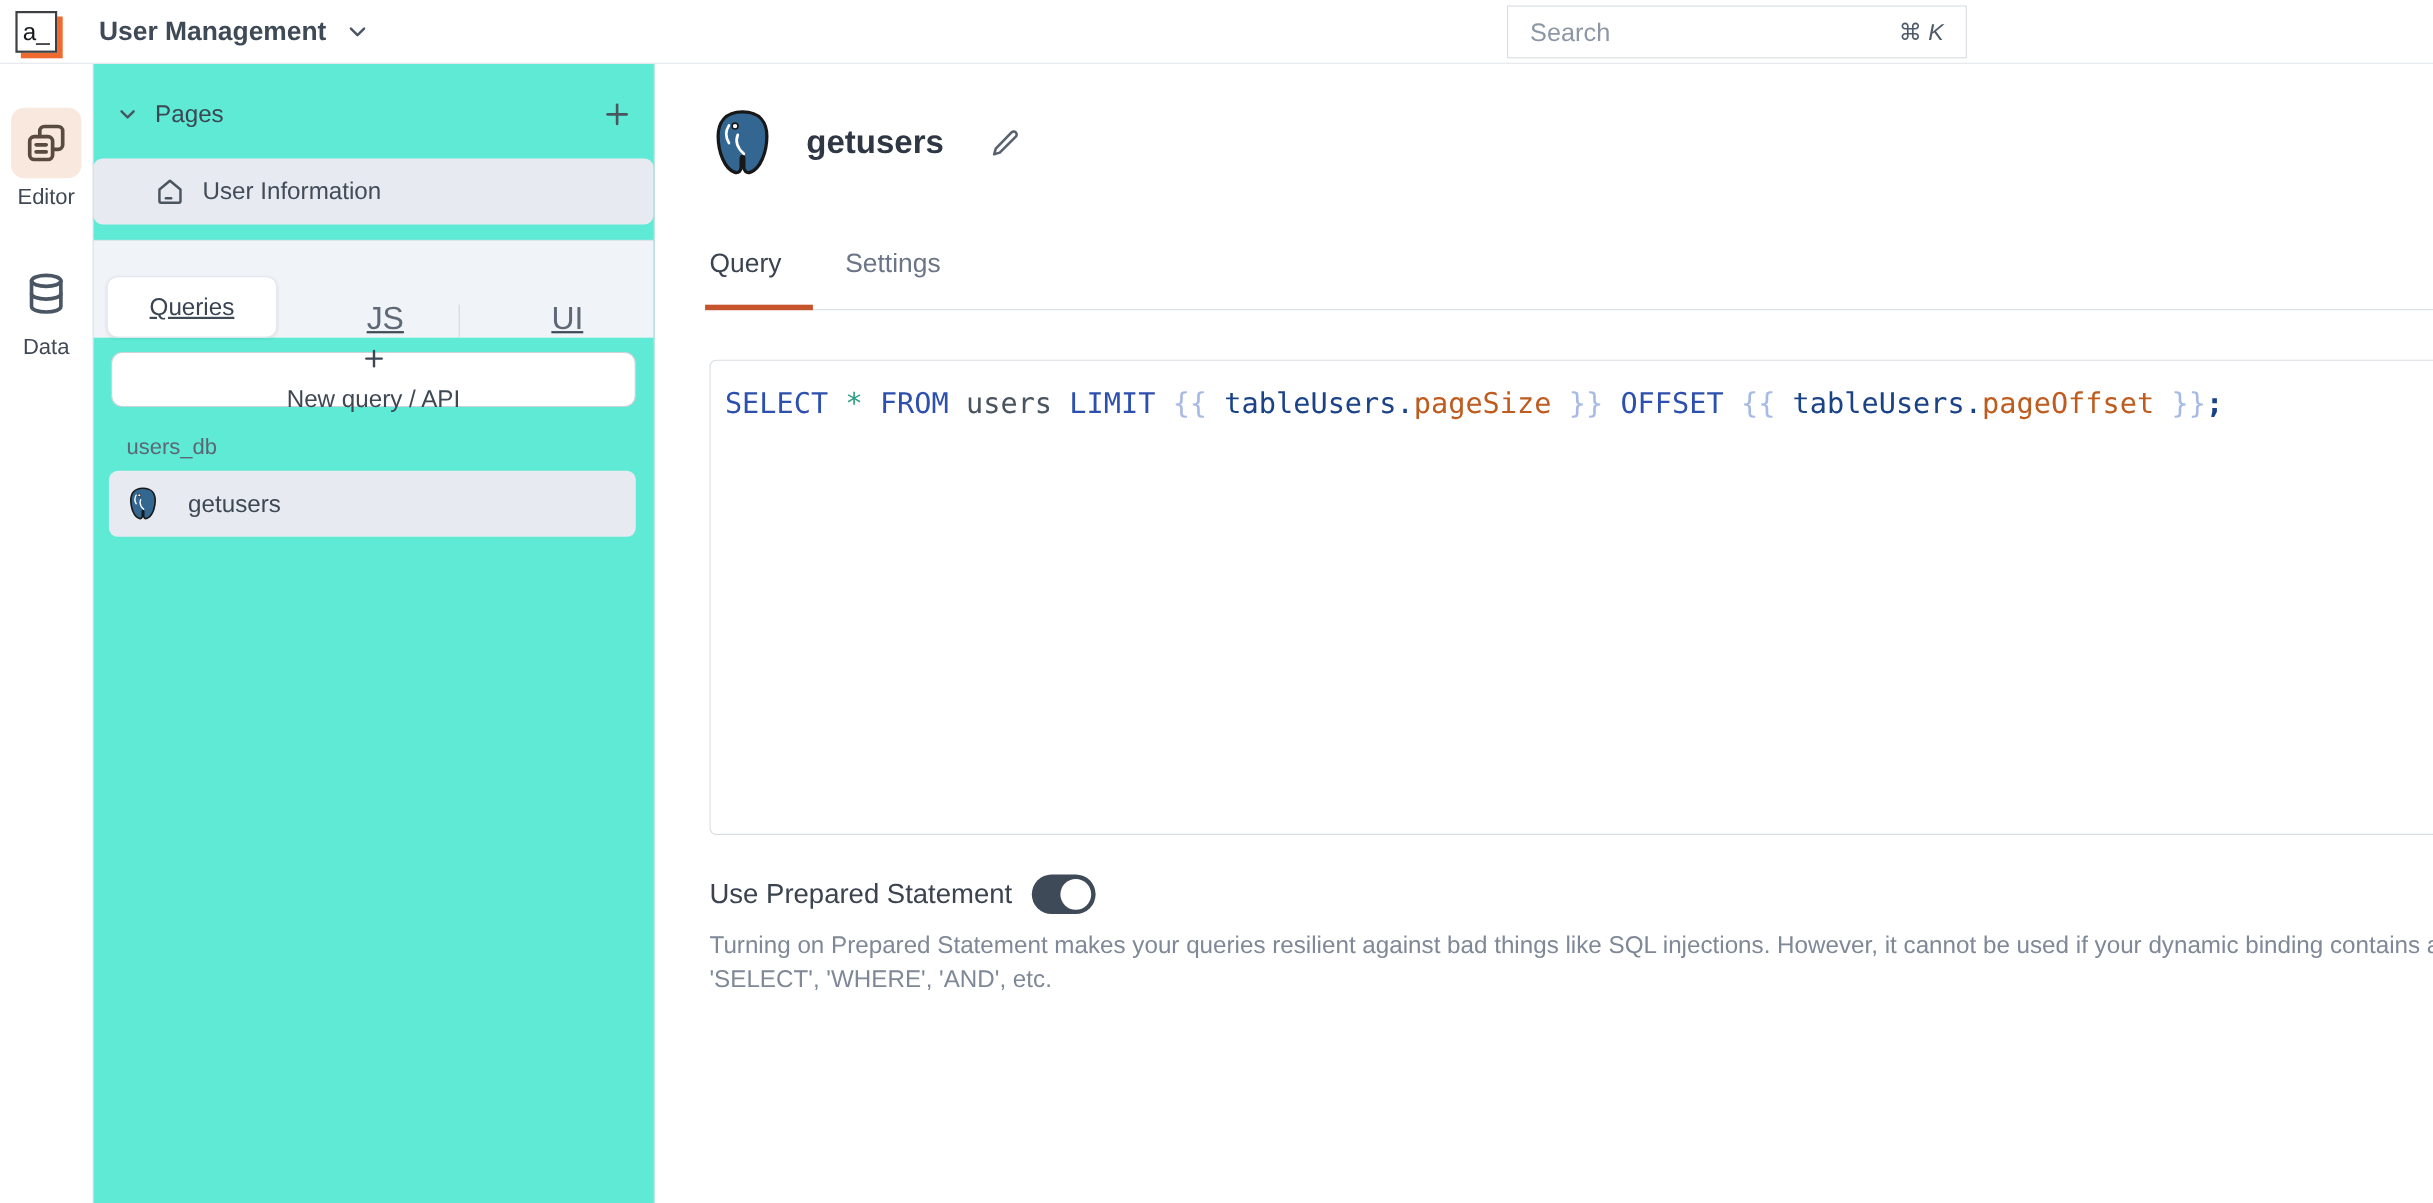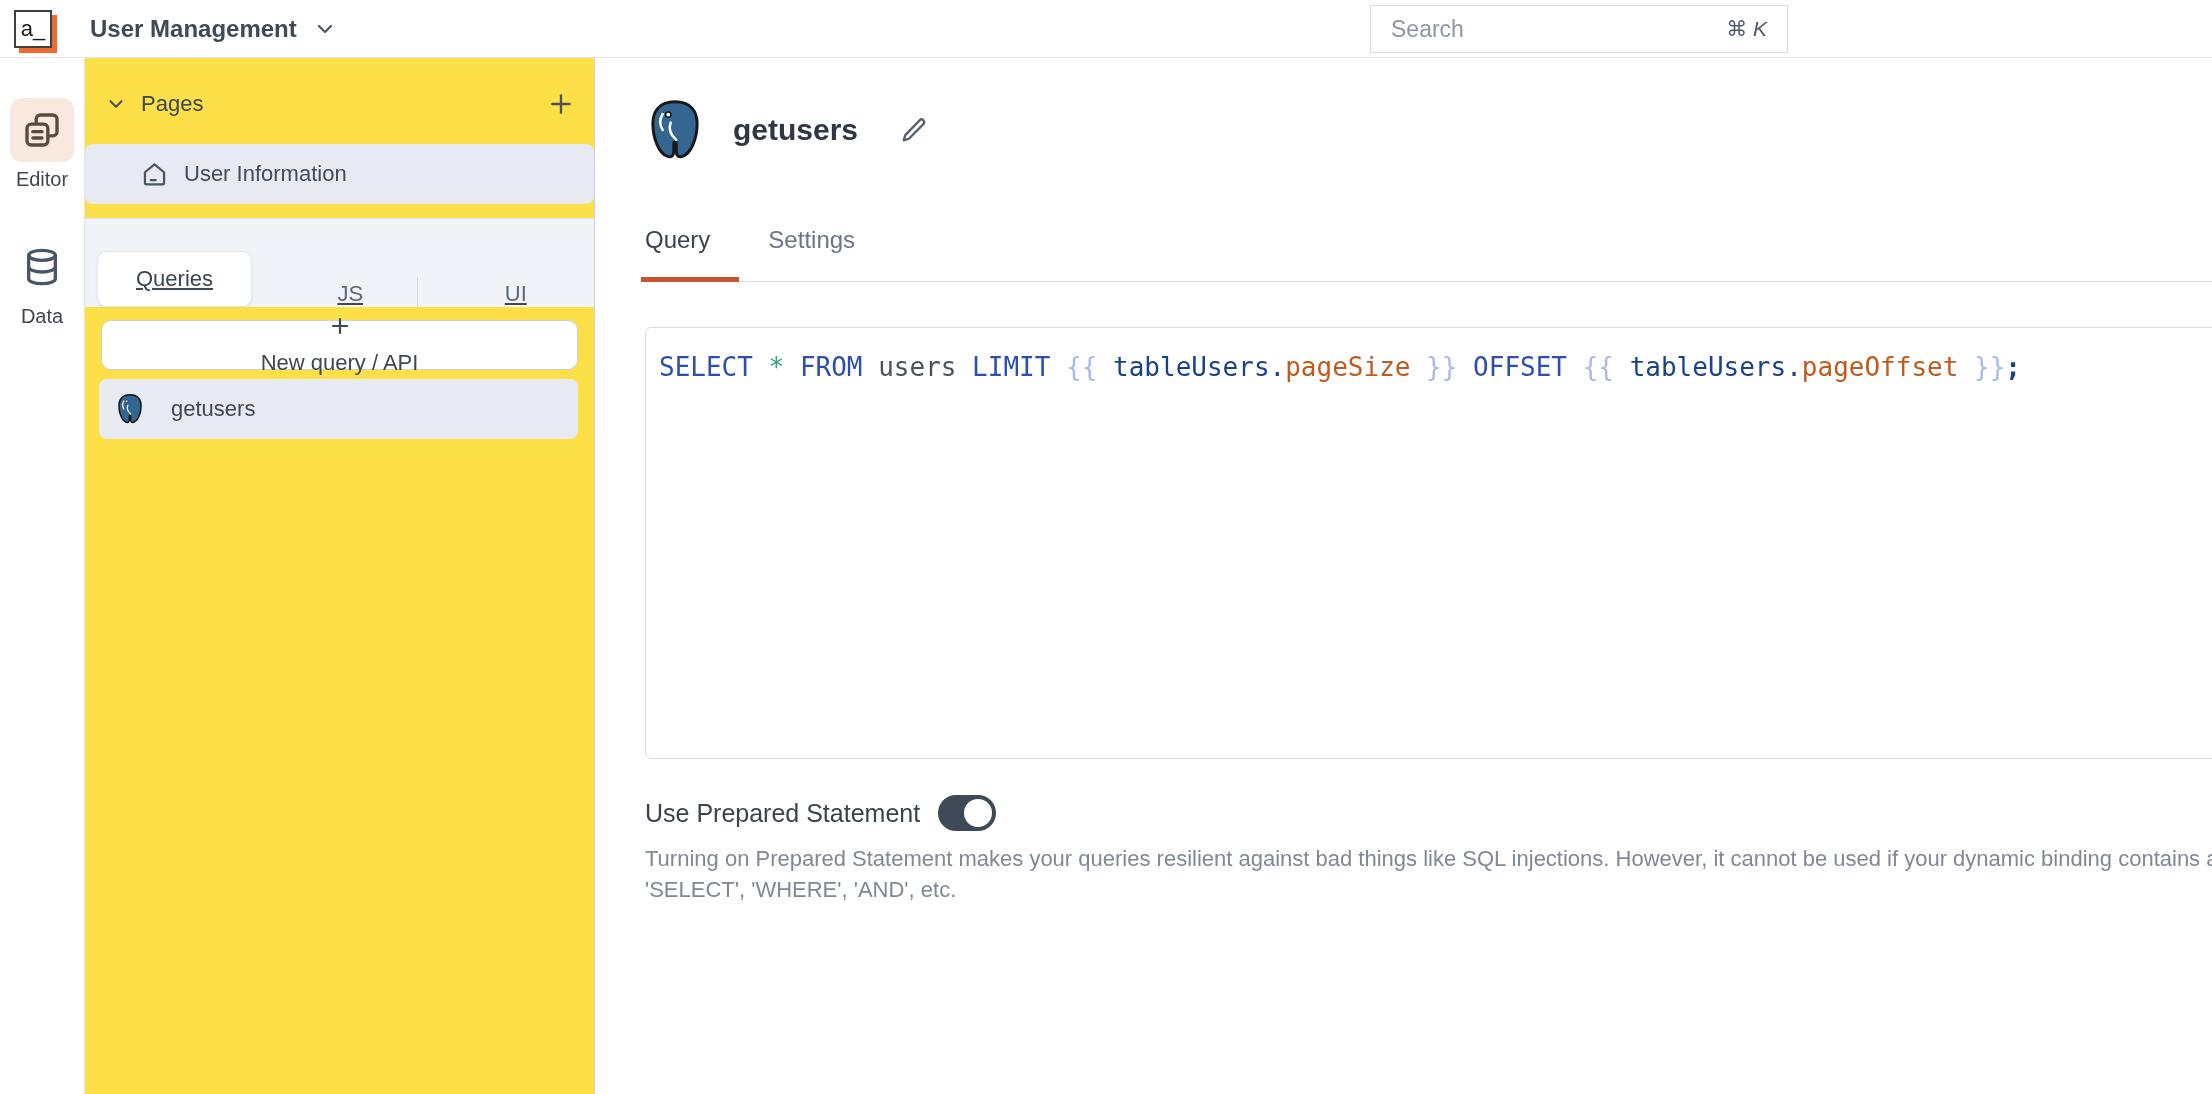--- a/index.html
+++ b/index.html
@@ -28,37 +28,37 @@
   .rail { width:85px; border-right:1px solid #E2E5EA; display:flex;
     flex-direction:column; align-items:center; padding-top:40px; }
   .rail-item { display:flex; flex-direction:column; align-items:center;
     margin-bottom:44px; cursor:pointer; }
   .rail-icon { width:64px; height:64px; border-radius:12px; display:flex;
     align-items:center; justify-content:center; }
   .rail-icon.active { background:#F8E8DD; }
   .rail-label { font-size:20px; color:#3F4854; margin-top:6px; }
 
   
-  .panel { width:510px; border-right:1px solid #CBD2DB; background:#fde047; }
+  .panel { width:510px; border-right:1px solid #CBD2DB; background:#5eead4; }
   .pages-header { margin:30px 0 0 0; padding:0 20px; height:32px;
     display:flex; align-items:center; }
   .pages-title { font-size:22px; font-weight:500; color:#3C4654; margin-left:14px; }
   .pages-plus { margin-left:auto; display:flex; cursor:pointer; }
   .page-row { margin-top:24px; height:60px; background:#E7EAF0; border-radius:8px;
     display:flex; align-items:center; padding-left:56px; font-size:22px;
     color:#414B59; cursor:pointer; }
   .page-row .row-label { margin-left:16px; }
   .panel-divider { margin-top:14px; height:1px; background:#E2E6EB; }
   .seg-bar { height:88px; background:#F0F3F7; display:flex; align-items:flex-end;
     padding:0 12px;text-decoration:underline; }
   .seg-pill { width:155px; height:56px; background:#fff; border:1px solid #E4E8EE;
     border-radius:10px; box-shadow:0 1px 3px rgba(25,32,44,.08);
     display:flex; align-items:center; justify-content:center;
     font-size:22px; color:#3A4452; cursor:pointer; }
-  .seg-item { flex:1; text-align:center; font-size:22px; color:#5E6876; cursor:pointer;padding-left:32px; }
+  .seg-item { flex:1; text-align:center; font-size:29px; color:#5E6876; cursor:pointer;padding-left:32px; }
   .seg-sep { width:1px; height:30px; background:#D3D9E2; }
   .newq-btn { margin:13px 16px 0 16px; height:50px; border:1.5px solid #CBD2DB;
     border-radius:10px; background:#fff; display:flex; align-items:center;
     justify-content:center; gap:12px; font-size:22px; color:#3E4854; cursor:pointer;flex-direction:column; }
   .ds-label { margin:26px 0 0 30px; font-size:20px; color:#5C6675; }
   .query-row { margin:9px 16px 0 14px; height:60px; background:#E7EAF0;
     border-radius:8px; display:flex; align-items:center; padding-left:16px;
     gap:26px; font-size:22px; color:#3E4854; cursor:pointer; }
 
   
@@ -193,20 +193,21 @@
     <div class="newq-btn">
       <span>
         <svg width="24" height="24" viewBox="0 0 24 24" fill="none" stroke="#3E4854" stroke-width="2.2" stroke-linecap="round">
             <line x1="12" y1="5" x2="12" y2="19"></line>
             <line x1="5" y1="12" x2="19" y2="12"></line>
           </svg>
       </span>
       <span>New query / API</span>
     </div>
 
+    <div class="ds-label">users_db</div>
 
     <div class="query-row">
       <span>
         <svg width="30" height="32" viewBox="0 0 48 52" fill="none">
           <path d="M24 3 C11 3 6 11 6 21 C6 33 11 45 18 47.5 C21.2 48.6 23 46.5 23 43.5 L23 37.5 C23 36.4 23.5 35.8 24 35.8 C24.5 35.8 25 36.4 25 37.5 L25 43.5 C25 46.5 26.8 48.6 30 47.5 C37 45 42 33 42 21 C42 11 37 3 24 3 Z" fill="#336791" stroke="#181818" stroke-width="2.4" stroke-linejoin="round"></path>
           <path d="M14 13 C11.5 17 11.5 22 14 26" stroke="#fff" stroke-width="2" stroke-linecap="round"></path>
           <path d="M25 34 C20.5 30 18.5 25 20.5 20" stroke="#fff" stroke-width="2" stroke-linecap="round"></path>
           <circle cx="18.5" cy="13.5" r="2.2" fill="#fff" stroke="#181818" stroke-width="1.2"></circle>
         </svg>
       </span>

